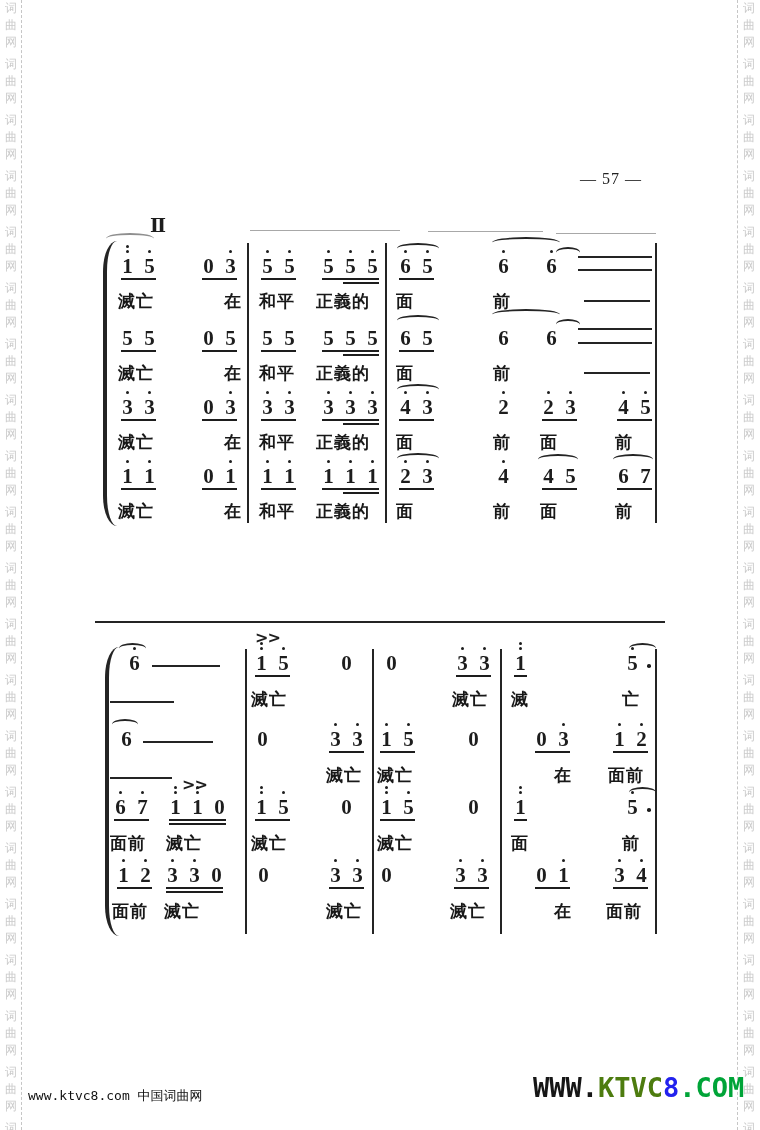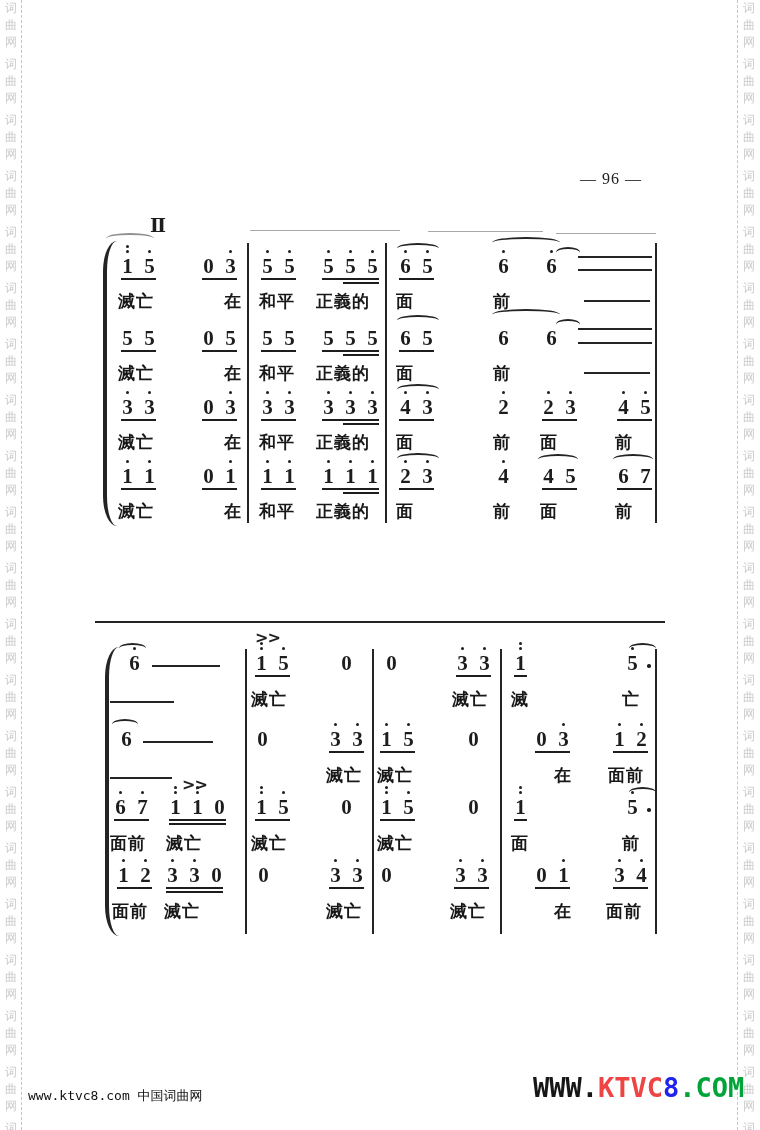--- a/index.html
+++ b/index.html
@@ -250,21 +250,21 @@
         <div>曲</div>
         <div>网</div>
       </div>
       <div class="wm-group" data-name="watermark-group">
         <div>词</div>
       </div>
     </div>
   <div class="margin-dash left" data-name="left-margin-dashed-line" style="border-left: 1px dashed rgb(198, 198, 198);"></div>
   <div class="margin-dash right" data-name="right-margin-dashed-line" style="border-left: 1px dashed rgb(198, 198, 198);"></div>
 
-  <div class="pageno" data-name="page-number">— 96 —</div>
+  <div class="pageno" data-name="page-number">— 57 —</div>
   <div class="section" data-name="section-marker">Ⅱ</div>
 
   <div data-name="music-sheet">
       <div class="brace" data-name="system-brace" style="left: 103px; top: 241px; height: 285px;"></div>
       <div class="barline" data-name="barline" style="left: 247px; top: 243px; height: 280px;"></div>
       <div class="barline" data-name="barline" style="left: 385px; top: 243px; height: 280px;"></div>
       <div class="barline" data-name="barline" style="left: 655px; top: 243px; height: 280px;"></div>
       <div class="hline light" data-name="held-note-dash" style="left: 250px; top: 230px; width: 150px;"></div>
       <div class="hline light" data-name="held-note-dash" style="left: 428px; top: 231px; width: 115px;"></div>
       <div class="hline light" data-name="held-note-dash" style="left: 556px; top: 233px; width: 100px;"></div>
@@ -621,14 +621,14 @@
       </div>
       <div class="lyric" data-name="lyric-text" style="left: 112px; top: 900px;">面前</div>
       <div class="lyric" data-name="lyric-text" style="left: 164px; top: 900px;">滅亡</div>
       <div class="lyric" data-name="lyric-text" style="left: 326px; top: 900px;">滅亡</div>
       <div class="lyric" data-name="lyric-text" style="left: 450px; top: 900px;">滅亡</div>
       <div class="lyric" data-name="lyric-text" style="left: 554px; top: 900px;">在</div>
       <div class="lyric" data-name="lyric-text" style="left: 606px; top: 900px;">面前</div>
     </div>
 
   <div class="footer-left" data-name="footer-site-text">www.ktvc8.com 中国词曲网</div>
-  <div class="footer-logo" data-name="site-logo"><span data-name="site-logo-segment" style="color: rgb(22, 22, 22);">WWW.</span><span data-name="site-logo-segment" style="color: #ef4444;">KTVC</span><span data-name="site-logo-segment" style="color: rgb(34, 34, 238);">8</span><span data-name="site-logo-segment" style="color: rgb(0, 164, 56);">.COM</span></div>
+  <div class="footer-logo" data-name="site-logo"><span data-name="site-logo-segment" style="color: rgb(22, 22, 22);">WWW.</span><span data-name="site-logo-segment" style="color: #4d7c0f;">KTVC</span><span data-name="site-logo-segment" style="color: rgb(34, 34, 238);">8</span><span data-name="site-logo-segment" style="color: rgb(0, 164, 56);">.COM</span></div>
 </div>
 
 </body></html>

